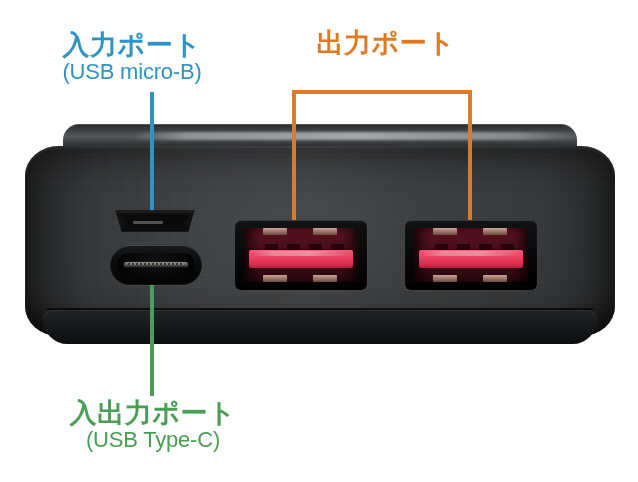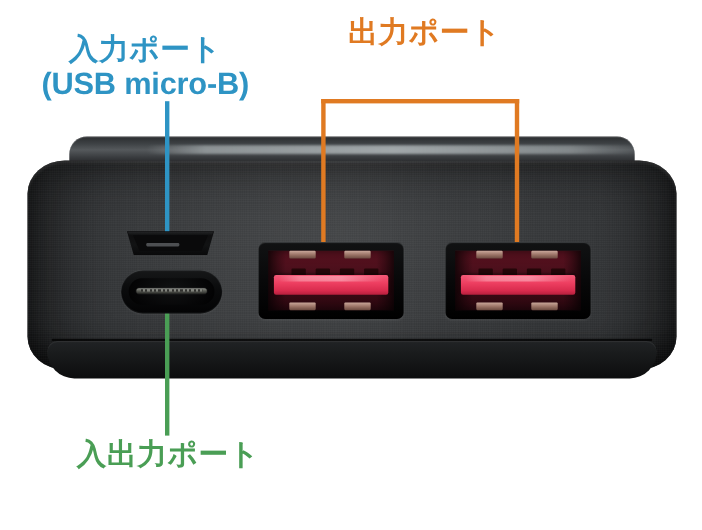--- a/index.html
+++ b/index.html
@@ -30,27 +30,27 @@
     line-height: 1.12;
     white-space: nowrap;
     user-select: none;
   }
   .label-line1 {
     font-size: 27px;
     font-weight: 700;
     letter-spacing: 0.5px;
   }
   .label-line2 {
-    font-size: 28px;
-    font-weight: 700;
+    font-size: 22px;
+    font-weight: 400;
     letter-spacing: -0.2px;
   }
 
   #label-input   { left: 12px;  top: 30px;  width: 240px; color: #2e94c4; }
-  #label-output  { left: 268px; top: 14px;  width: 236px; color: #e07a22; }
+  #label-output  { left: 268px; top: 28px;  width: 236px; color: #e07a22; }
   #label-inout   { left: 28px;  top: 398px; width: 250px; color: #4a9e55; text-align: center; }
 
   
   .leader-v {
     position: absolute;
     width: 4px;
     border-radius: 0;
   }
   .leader-h {
     position: absolute;
@@ -369,20 +369,21 @@
     <div class="label-line1">入力ポート</div>
     <div class="label-line2">(USB micro-B)</div>
   </div>
 
   <div class="label-block" id="label-output" style="color: rgb(224, 122, 34);">
     <div class="label-line1">出力ポート</div>
   </div>
 
   <div class="label-block" id="label-inout" style="color: rgb(74, 158, 85);">
     <div class="label-line1">入出力ポート</div>
+    <div class="label-line2">(USB Type-C)</div>
   </div>
 
   <div id="device">
     <div id="device-top">
       <div id="device-top-gloss"></div>
     </div>
 
     <div id="device-face"></div>
     <div id="device-seam"></div>
     <div id="device-base"></div>

